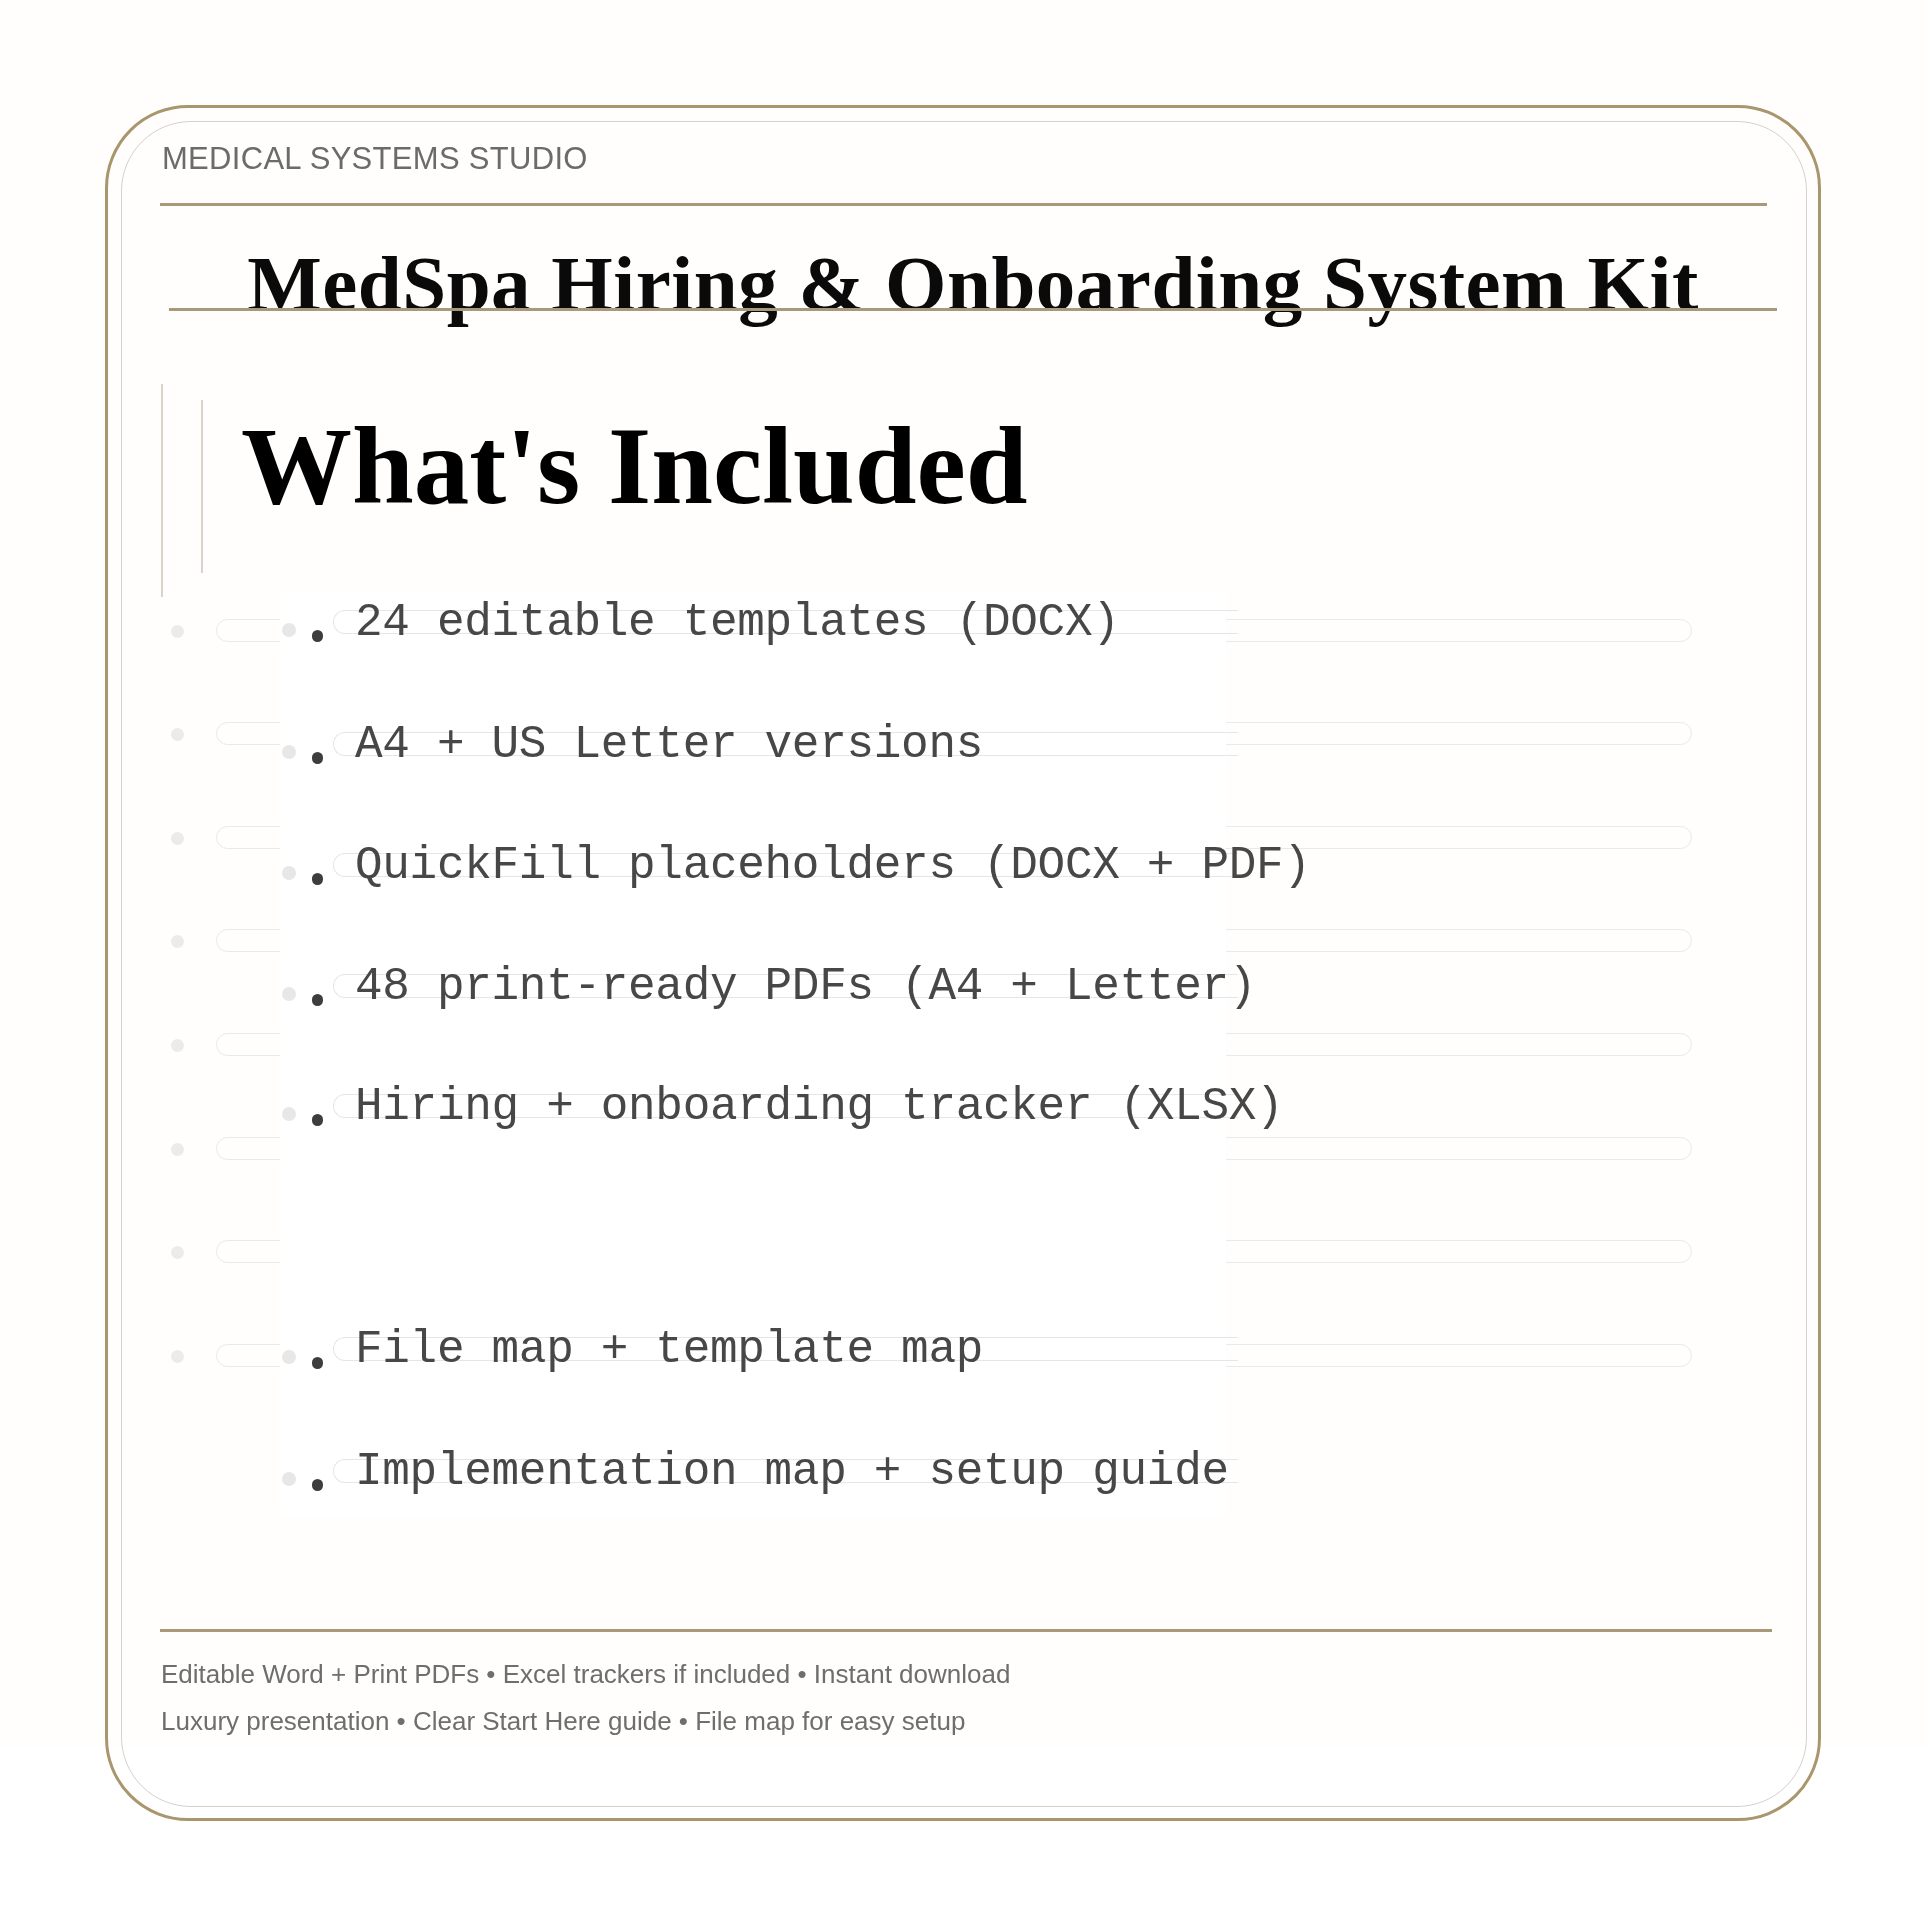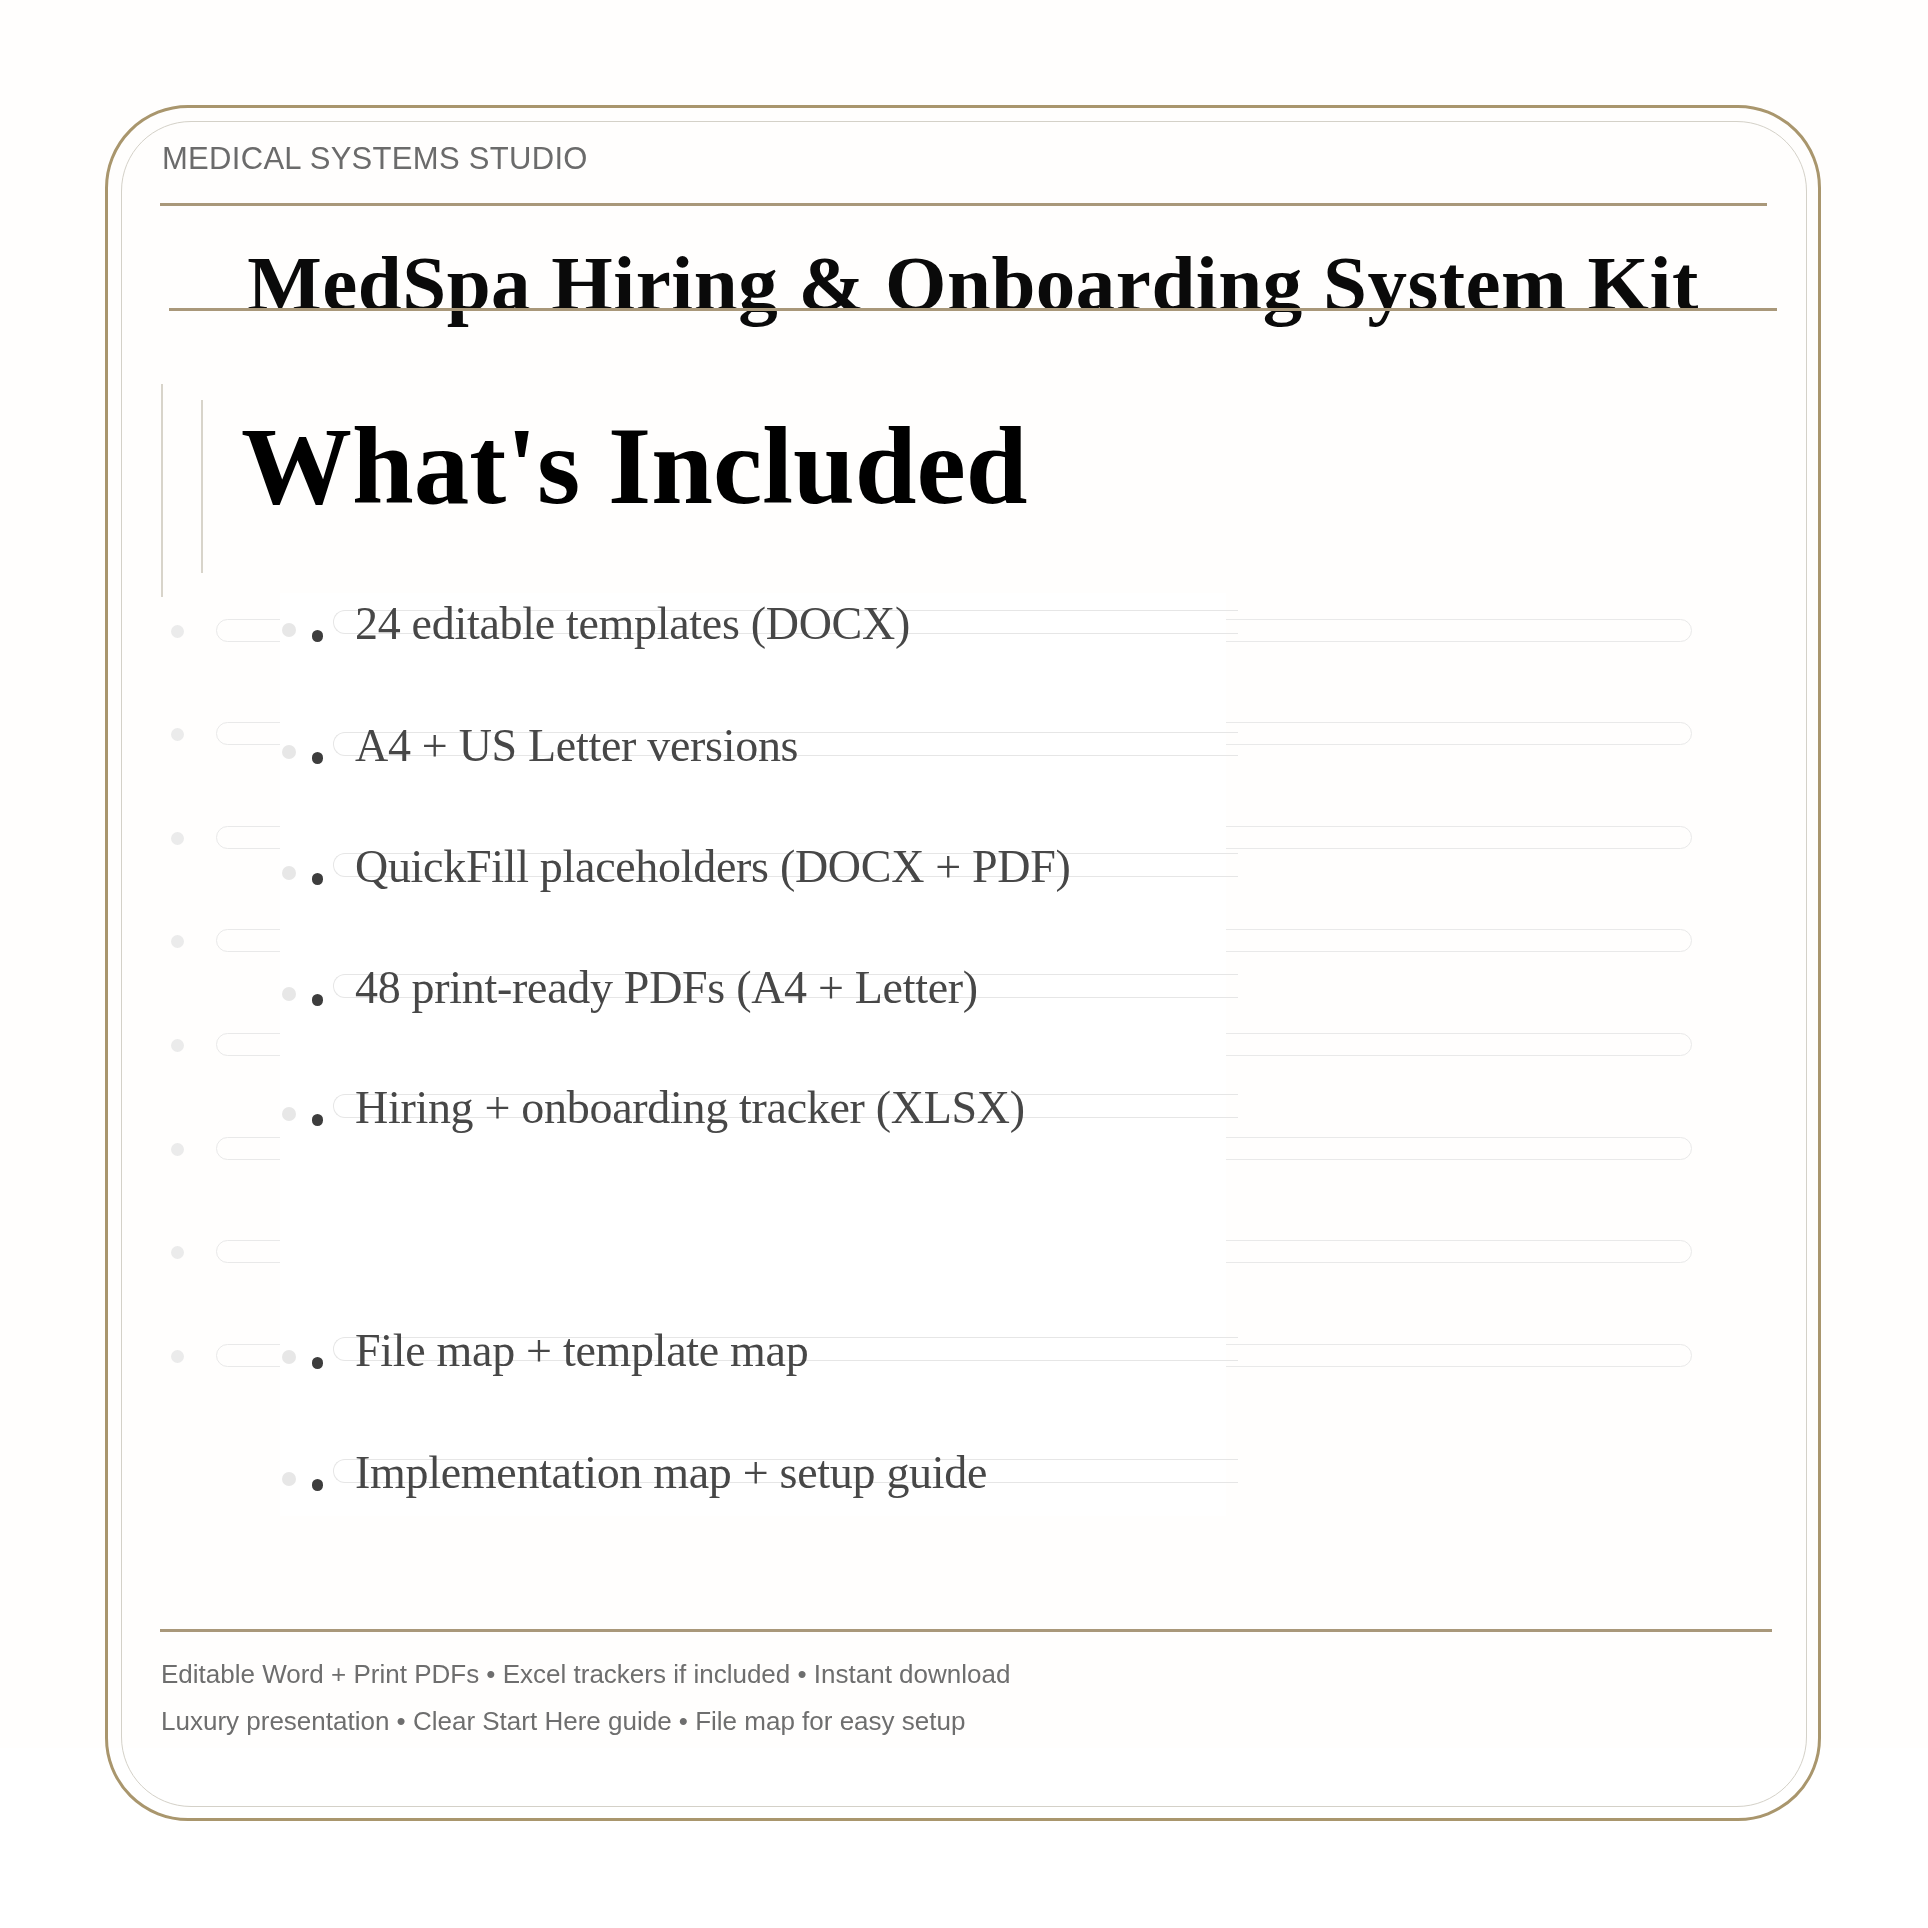--- a/index.html
+++ b/index.html
@@ -52,21 +52,21 @@
 
     .item { position: absolute; left: 280px; width: 946px; height: 75px; }
     .item-ghost-dot { position: absolute; left: 1.9px; top: 1.9px; width: 14px; height: 14px; border-radius: 50%; background: #e7e7e7; }
     .item-pill {
       position: absolute; left: 53px; top: -11.3px; width: 904px; height: 22.6px;
       border: 1.9px solid #e6e6e6; border-right: none; border-radius: 12.2px 0 0 12.2px;
     }
     .item-bullet { position: absolute; left: 32px; top: 9.4px; width: 11.3px; height: 11.3px; border-radius: 50%; background: #3d3d3d; }
     .item-text {
       position: absolute; left: 75px; top: -24.5px;
-      font-family: Liberation Serif, serif; font-size: 46px; color: #474747; white-space: nowrap;
+      font-family: Liberation Mono, monospace; font-size: 46px; color: #474747; white-space: nowrap;
       letter-spacing: -0.3px;
     }
 
     .footer-line {
       position: absolute; left: 161px;
       font-family: "Liberation Sans", sans-serif; font-size: 26px; color: #6e6e6e; white-space: nowrap; text-align: center;
     }
     .footer-line-1 { top: 1659px; }
     .footer-line-2 { top: 1706px; }
   </style>

